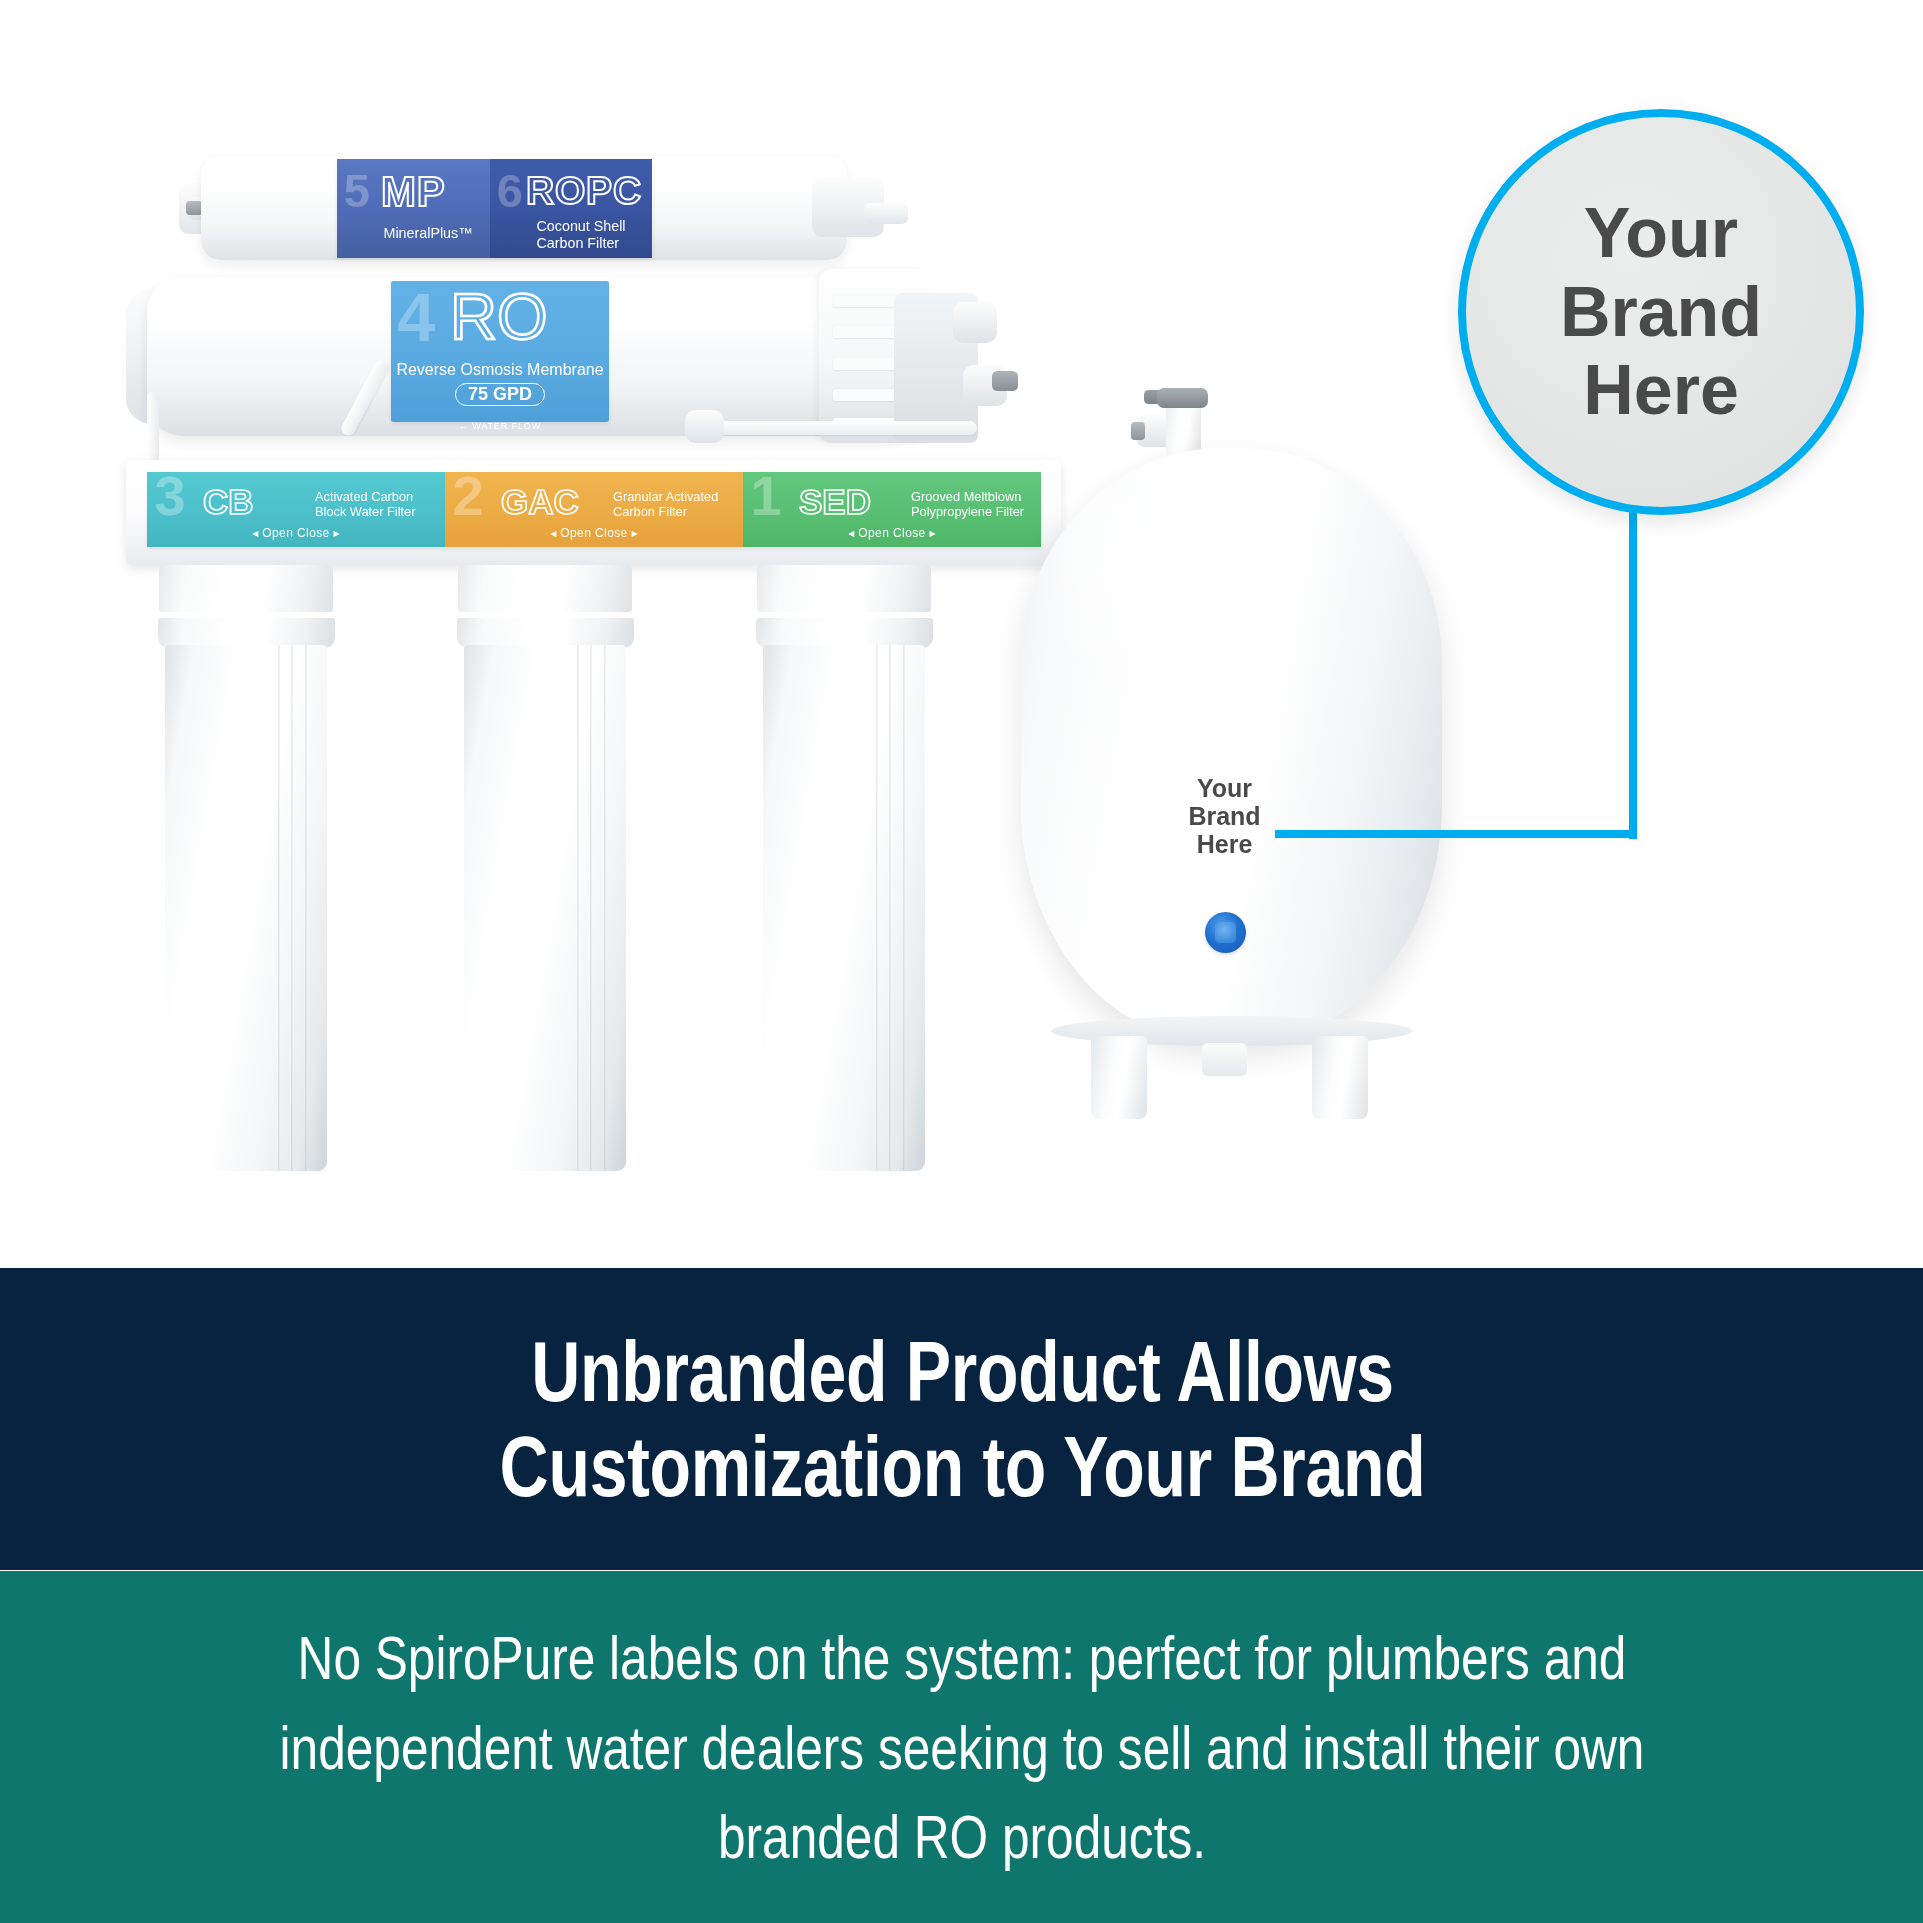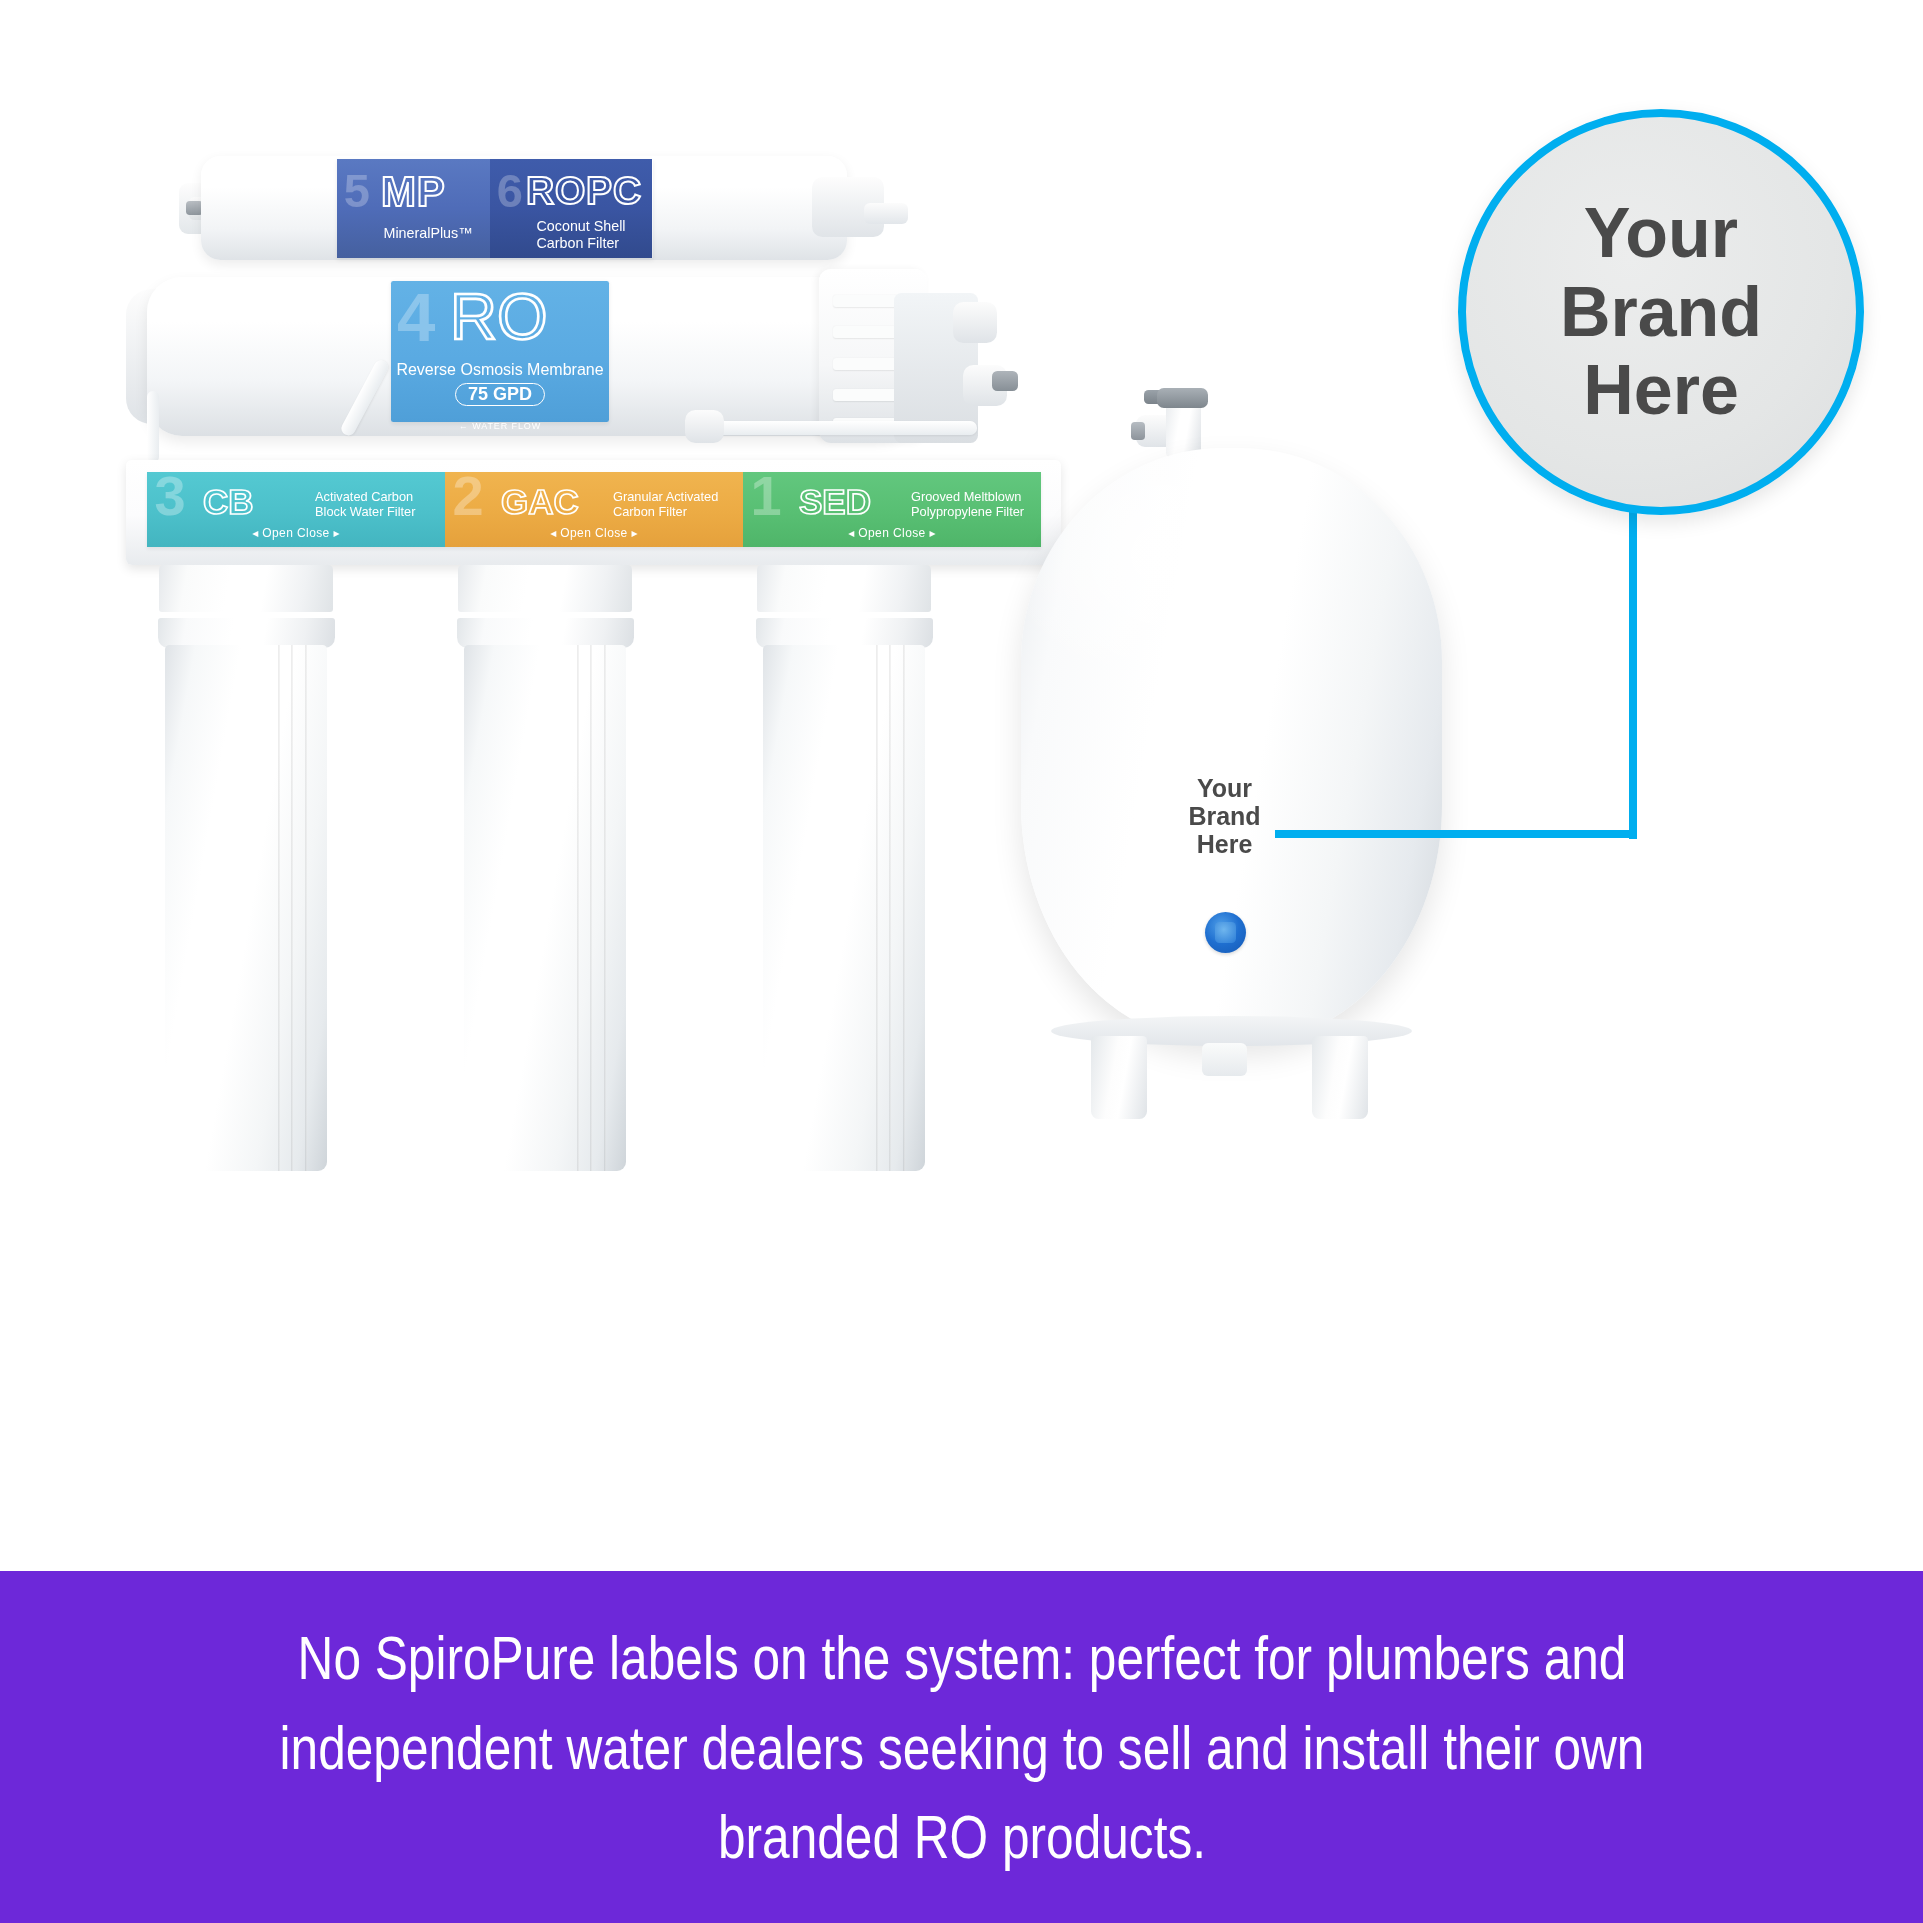--- a/index.html
+++ b/index.html
@@ -202,21 +202,21 @@
     display:flex;align-items:center;justify-content:center;
   }
   .headline{
     width:1653px;text-align:center;color:#ffffff;font-weight:700;
     font-size:85px;line-height:1.12;letter-spacing:-0.4px;
     transform:scaleX(.80);transform-origin:center;
   }
 
   
   .band-blue{
-    position:absolute;left:0;top:1571px;width:1924px;height:353px;background:#6d28d9;
+    position:absolute;left:0;top:1571px;width:1924px;height:353px;background:#0f766e;
     display:flex;align-items:center;justify-content:center;
   }
   .bodycopy{
     width:1834px;text-align:center;color:#ffffff;font-weight:400;
     font-size:62px;line-height:1.45;
     transform:scaleX(.80);transform-origin:center;
   }
 </style>
 </head>
 <body>
@@ -345,19 +345,23 @@
 
     <div class="lead-h"></div>
     <div class="lead-v"></div>
     <div class="callout">
       <div class="callout-text" style="white-space:pre-line">Your
 Brand
 Here</div>
     </div>
   </div>
 
+  <div class="band-navy">
+    <div class="headline" style="white-space:pre-line">Unbranded Product Allows
+Customization to Your Brand</div>
+  </div>
 
   <div class="band-blue">
     <div class="bodycopy">No SpiroPure labels on the system: perfect for plumbers and independent water dealers seeking to sell and install their own branded RO products.</div>
   </div>
 
 </div>
 
 
 </body></html>

